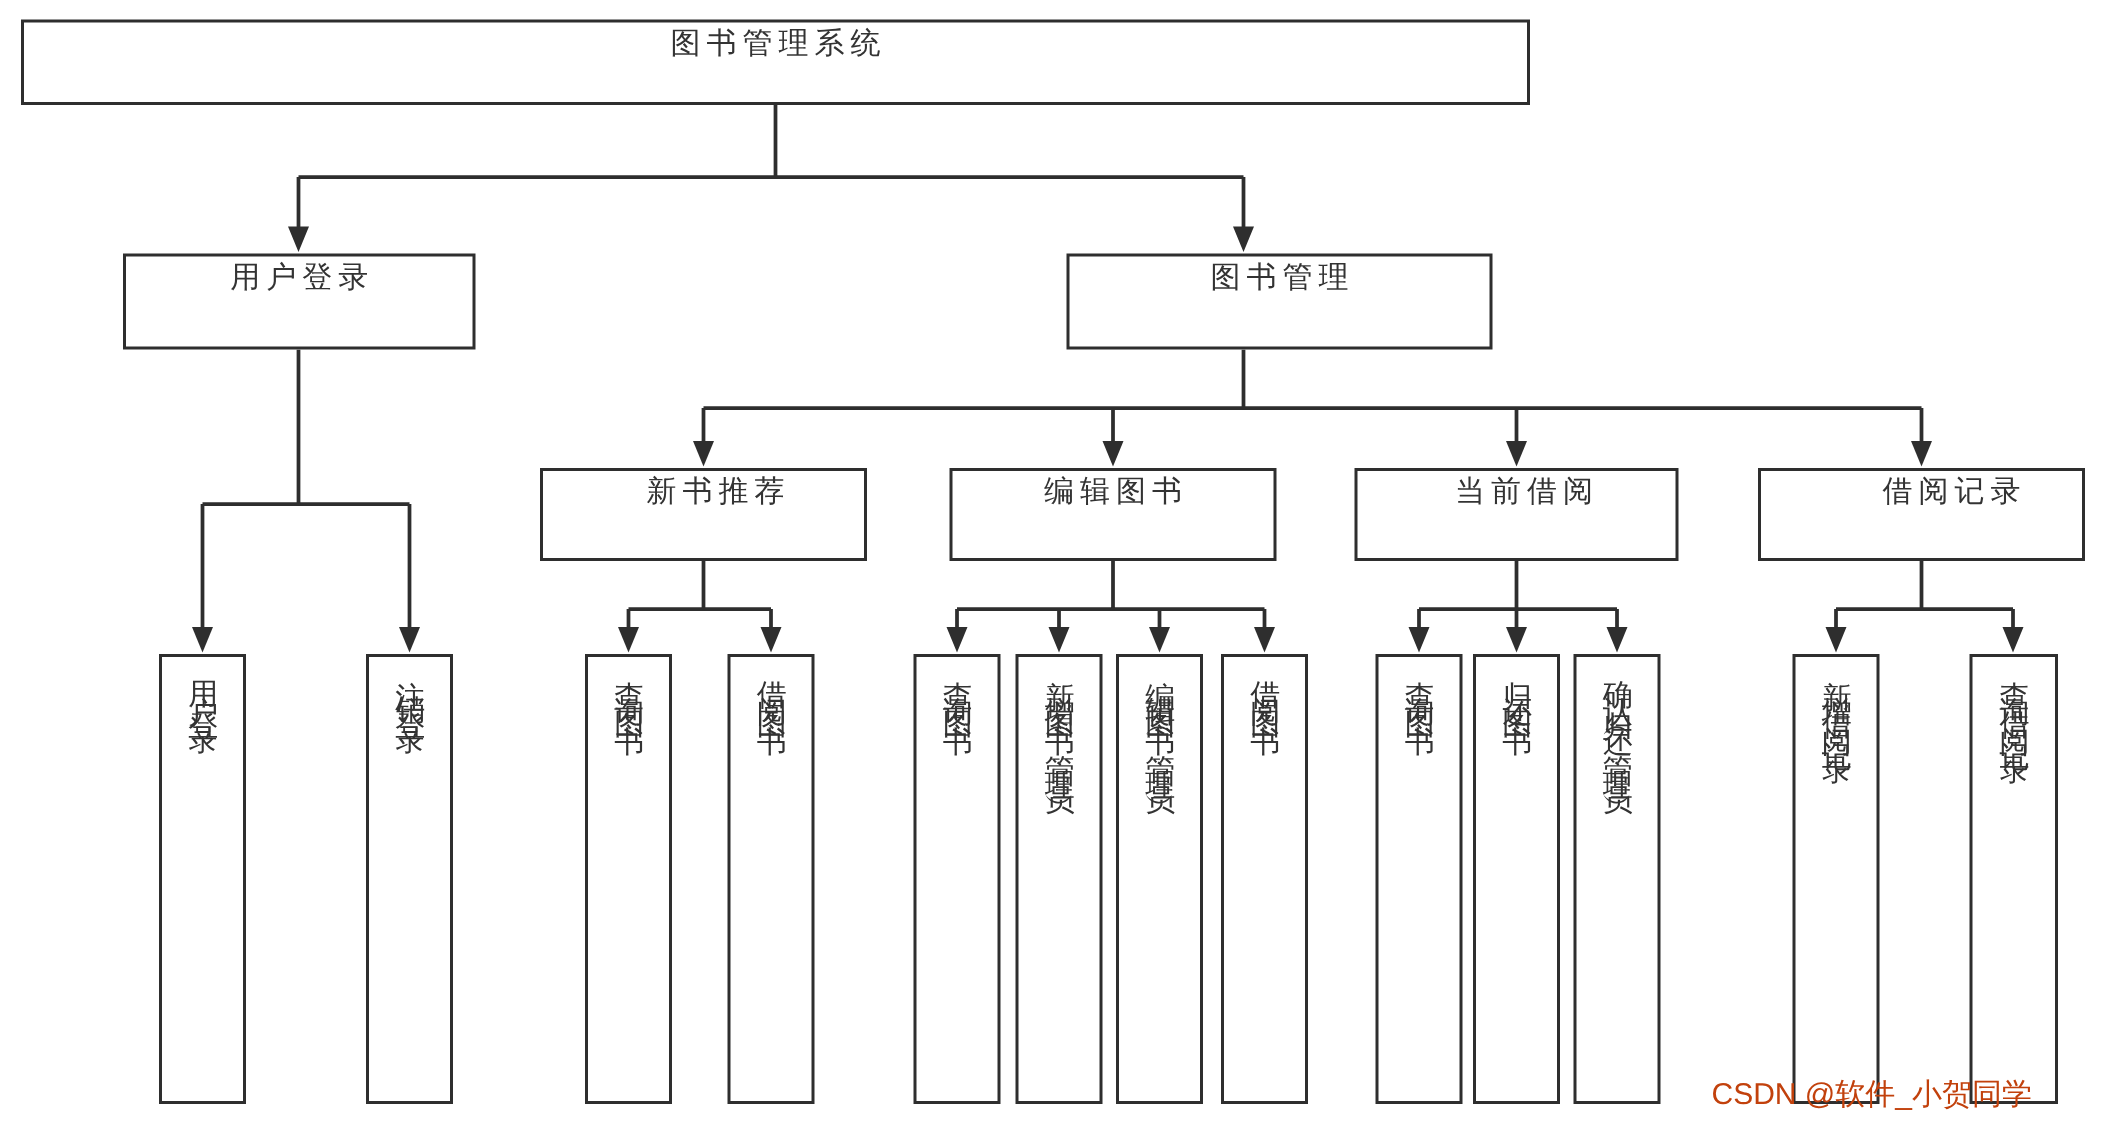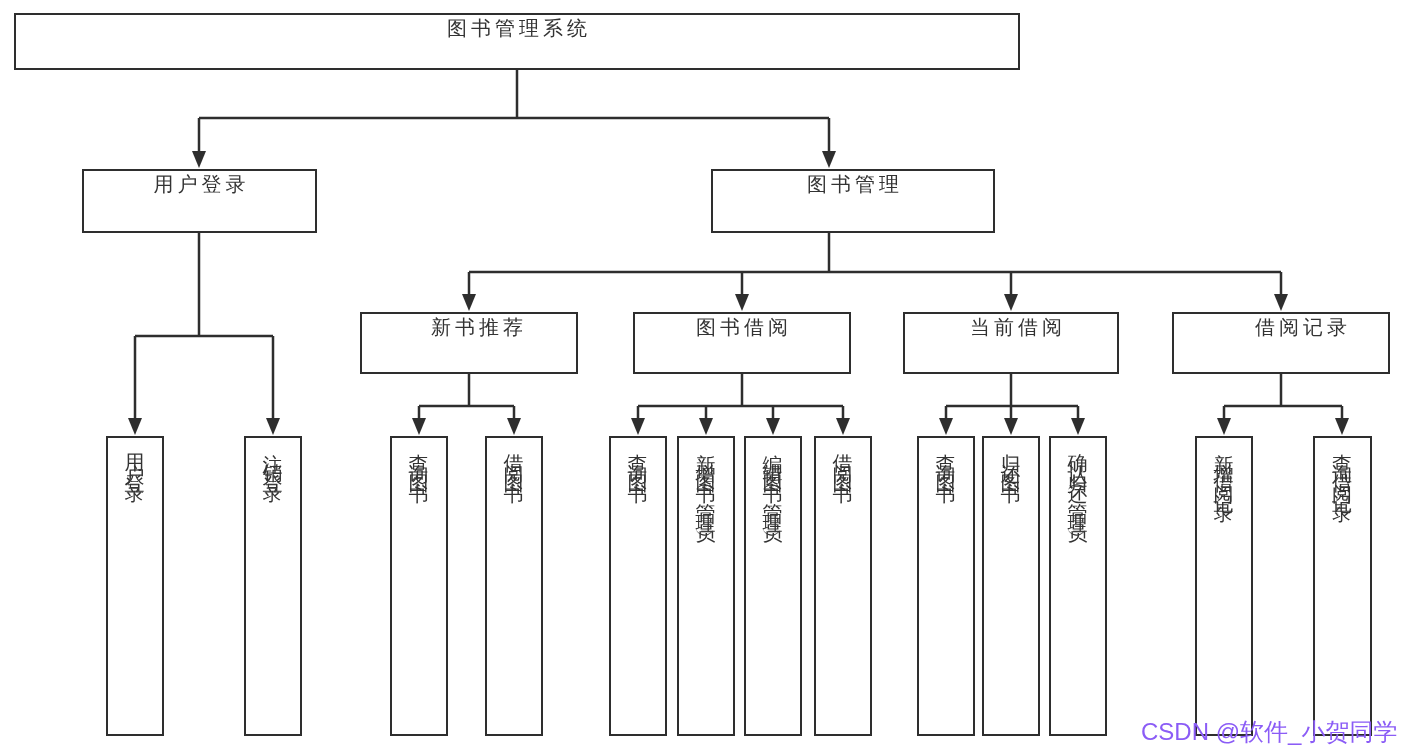--- a/index.html
+++ b/index.html
@@ -44,22 +44,22 @@
     font-size: 20px;
     letter-spacing: 10px;
     line-height: 1;
     white-space: nowrap;
     color: #333333;
   }
   .watermark {
     position: absolute;
     left: 1141px;
     top: 716px;
-    font-size: 24px;
-    color: #8b5cf6;
+    font-size: 20px;
+    color: #c2410c;
     white-space: nowrap;
     z-index: 5;
   }
 </style>
 </head>
 <body>
 
 <div class="canvas">
 
   <svg class="connectors" viewBox="0 0 1405 747" xmlns="http://www.w3.org/2000/svg">
@@ -117,21 +117,21 @@
     <span class="hlabel">用户登录</span>
   </div>
   <div class="box" style="left:711px; top:169px; width:284px; height:64px;">
     <span class="hlabel">图书管理</span>
   </div>
 
   <div class="box" style="left:360px; top:312px; width:218px; height:62px;padding-left:16px;">
     <span class="hlabel">新书推荐</span>
   </div>
   <div class="box" style="left:633px; top:312px; width:218px; height:62px;">
-    <span class="hlabel">图书借阅</span>
+    <span class="hlabel">编辑图书</span>
   </div>
   <div class="box" style="left:903px; top:312px; width:216px; height:62px;padding-left:10px;">
     <span class="hlabel">当前借阅</span>
   </div>
   <div class="box" style="left:1172px; top:312px; width:218px; height:62px;padding-left:40px;">
     <span class="hlabel">借阅记录</span>
   </div>
 
   <div class="box" style="left:106px; top:436px; width:58px; height:300px;">
     <span class="vtext">用户登录</span>

